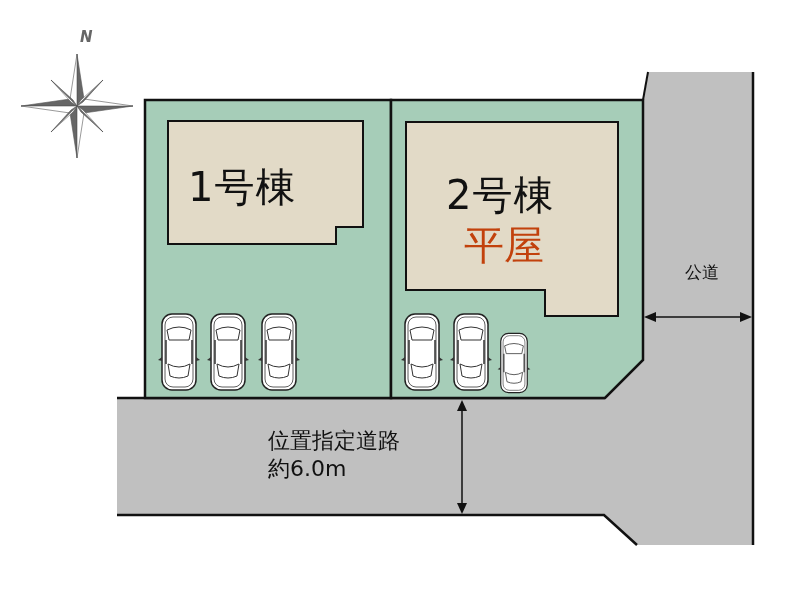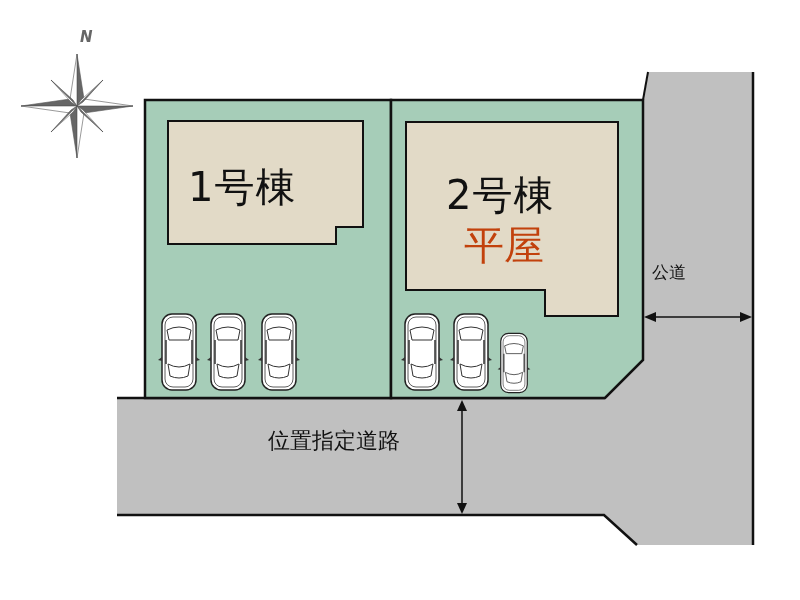--- a/index.html
+++ b/index.html
@@ -2,21 +2,21 @@
 <html><head>
 <meta charset="utf-8">
 <style>
   html, body { margin:0; padding:0; background:#ffffff; }
   body { width:800px; height:600px; position:relative; overflow:hidden; font-family:"DejaVu Sans", sans-serif; }
   svg.map { position:absolute; left:0; top:0; }
   .lbl { position:absolute; white-space:nowrap; color:#111; }
   .bldg-title { font-size:40px; letter-spacing:1px; }
   .bldg-sub { font-size:40px; font-weight:normal; color:#c2410c; }
   .road-lbl { font-size:22px; text-align:left; line-height:28px; }
-  .road-lbl-s { font-size:17px; text-align:left; line-height:21px; }
+  .road-lbl-s { font-size:17px; text-align:center; line-height:21px; }
   .north { font-size:15px; font-weight:bold; font-style:italic; color:#666; }
 </style>
 </head>
 <body>
 
 <svg class="map" width="800" height="600" viewBox="0 0 800 600">
   <defs>
     <g id="car">
       <rect x="-17" y="-38" width="34" height="76" rx="10" fill="#fff" stroke="#222" stroke-width="1.5"></rect>
       <rect x="-14" y="-35" width="28" height="70" rx="8" fill="none" stroke="#333" stroke-width="0.8"></rect>
@@ -101,13 +101,14 @@
 <div class="lbl bldg-title" style="left:188px;top:160px;">1号棟</div>
 <div class="lbl bldg-title" style="left:446px;top:152px;margin-top:16px;">2号棟</div>
 <div class="lbl bldg-sub" style="left:464px;top:218px;">平屋</div>
 
 <div class="lbl road-lbl-s" style="left:652px;top:262px;width:100px;">
   <div>公道</div>
 </div>
 
 <div class="lbl road-lbl" style="left:268px;top:427px;width:190px;">
   <div>位置指定道路</div>
+  <div>約6.0m</div>
 </div>
 
 </body></html>

